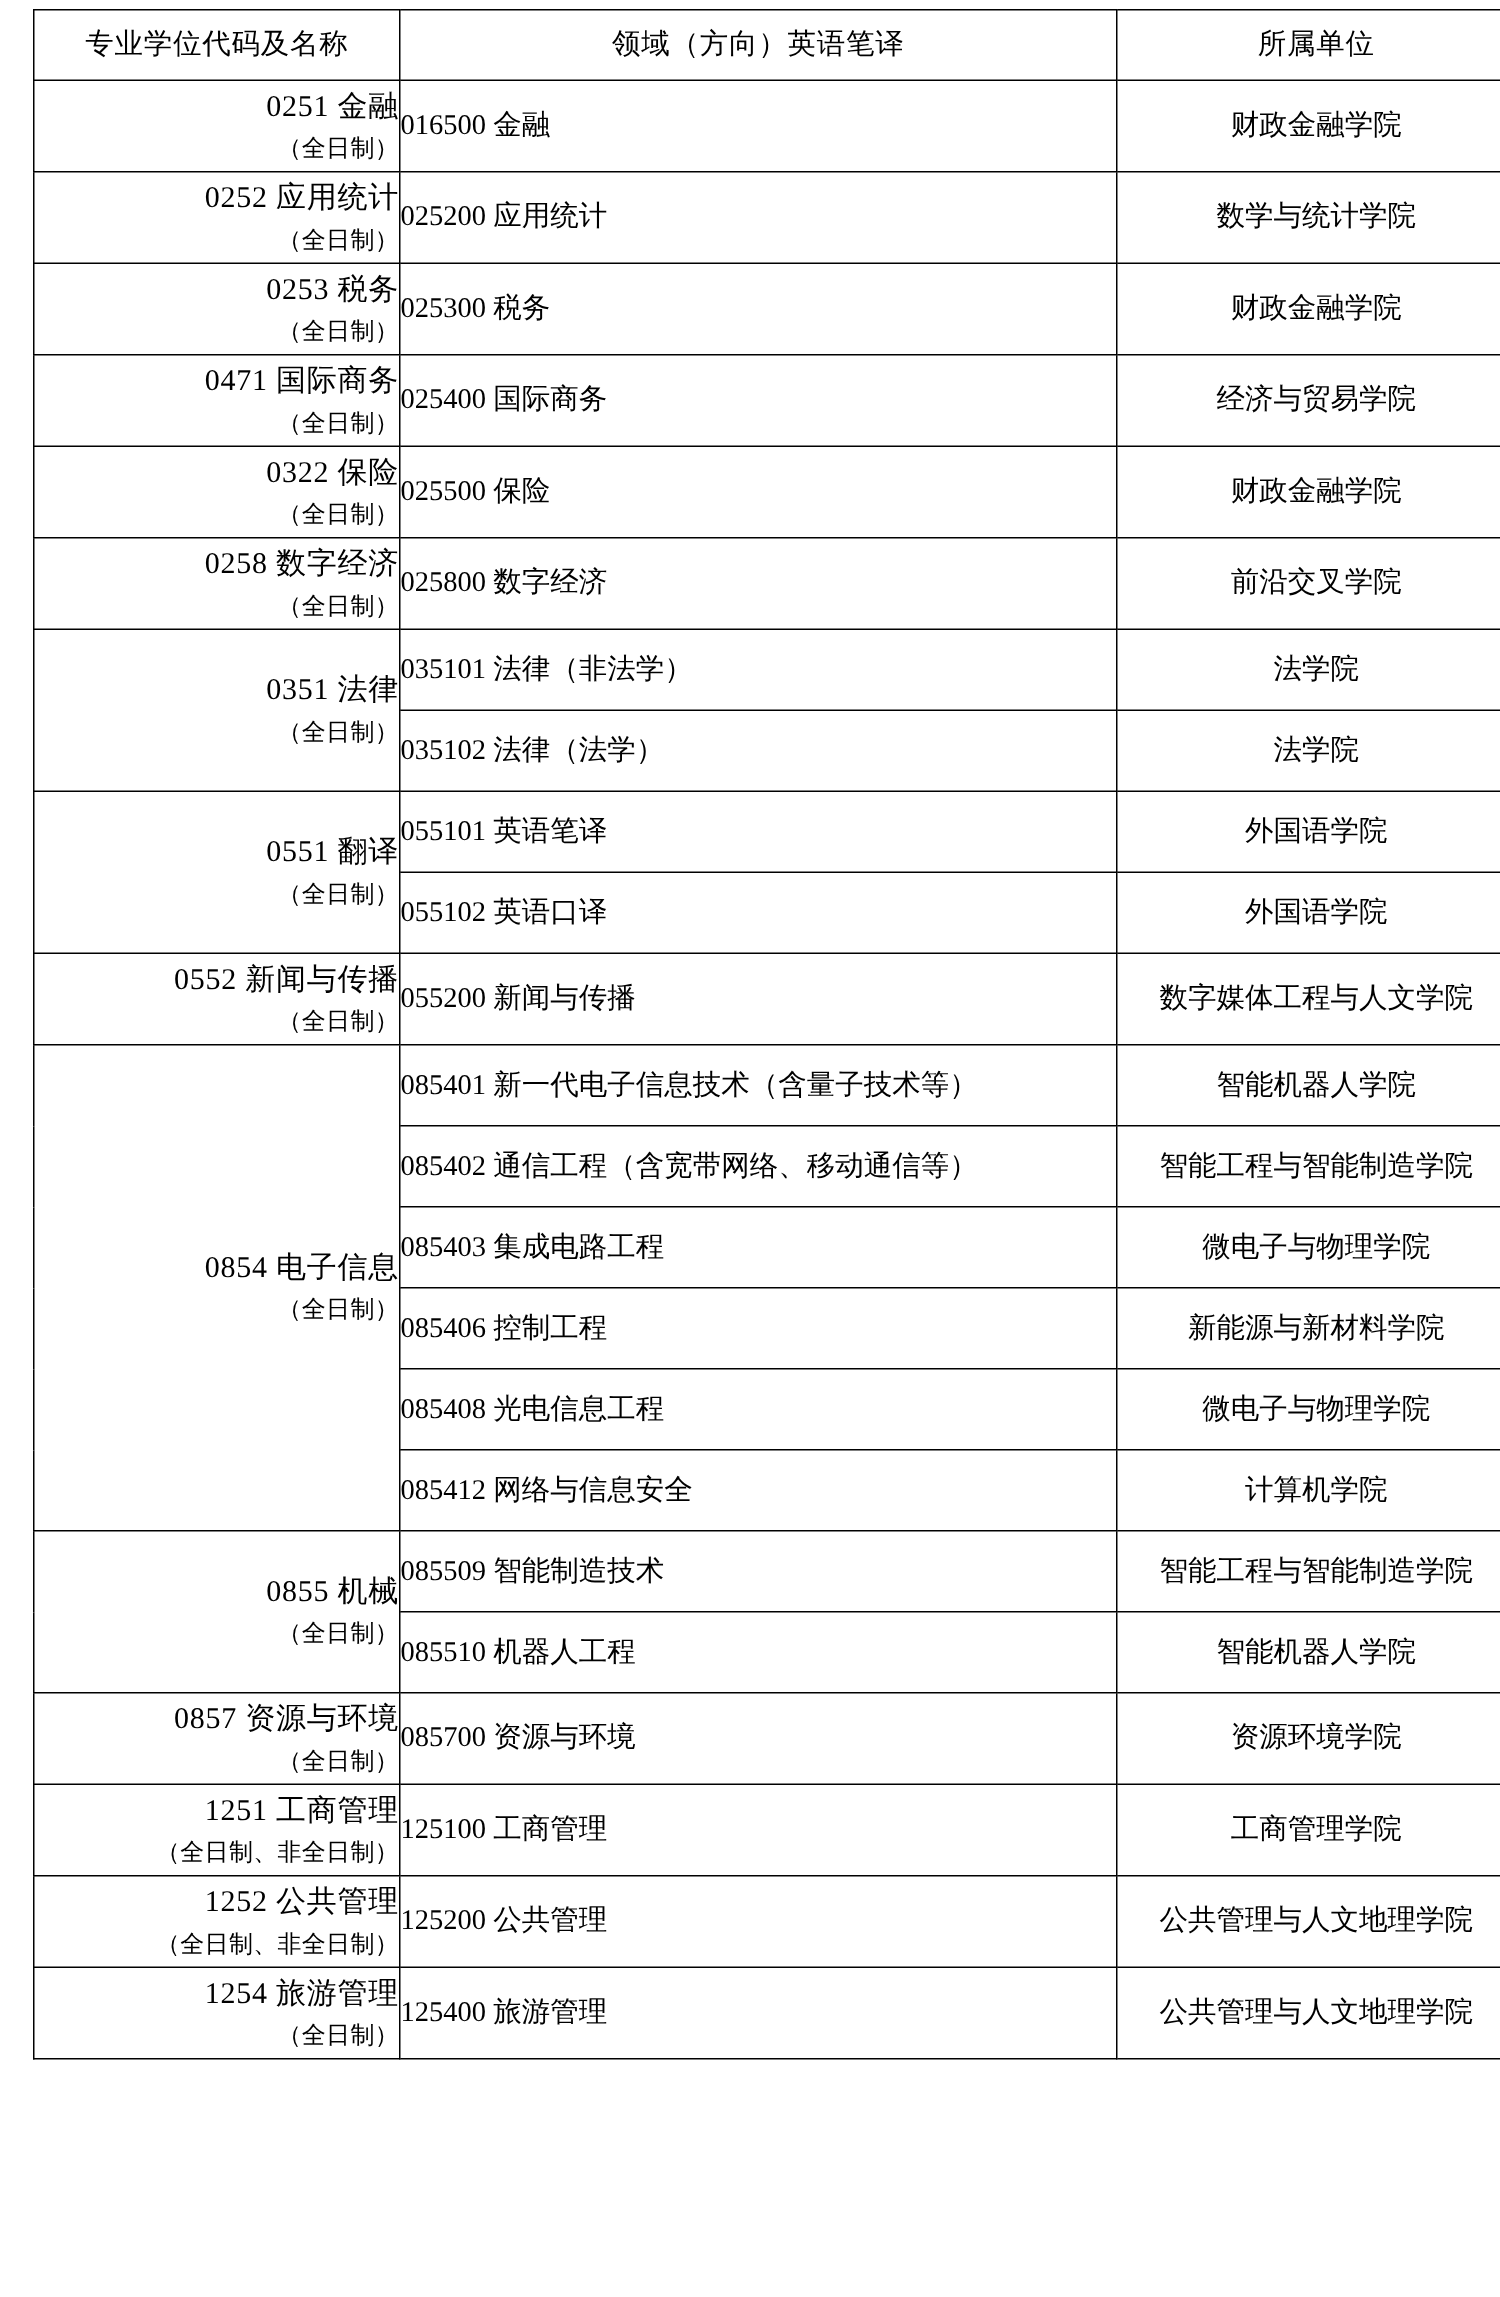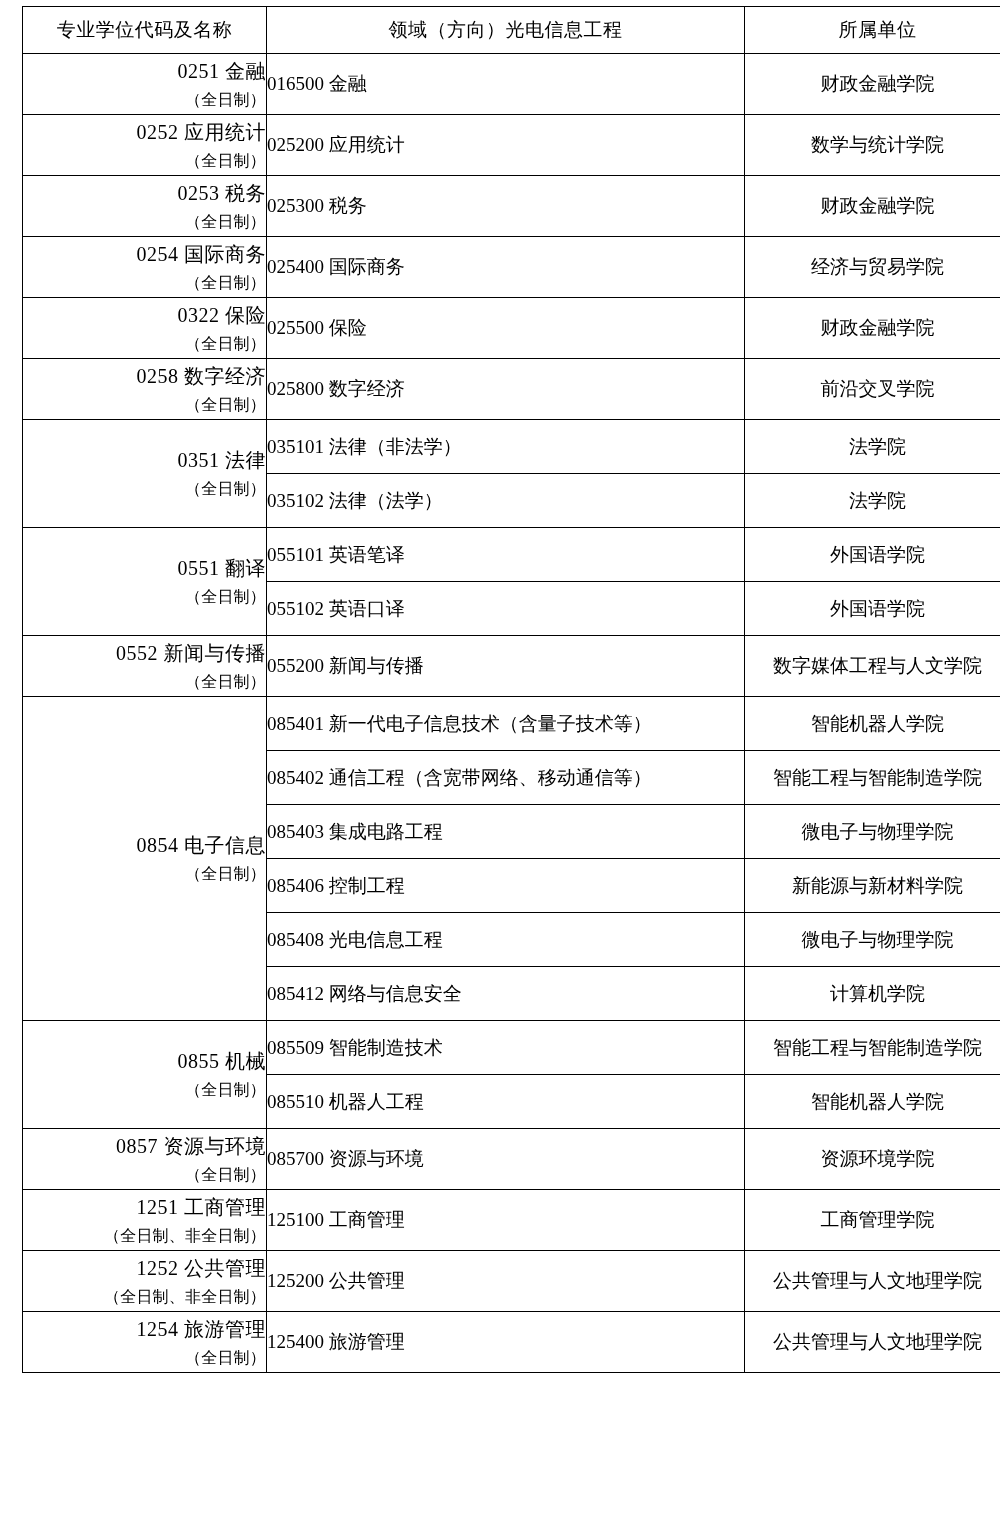--- a/index.html
+++ b/index.html
@@ -86,21 +86,21 @@
 <div class="sheet">
   <table class="major-table">
     <colgroup>
       <col class="c1">
         <col class="c2">
         <col class="c3">
     </colgroup>
     <thead>
       <tr>
         <th class="head-cell">专业学位代码及名称</th>
-        <th class="head-cell">领域（方向）光电信息工程</th>
+        <th class="head-cell">领域（方向）英语笔译</th>
         <th class="head-cell">所属单位</th>
       </tr>
     </thead>
     <tbody id="table-body">
         <tr class="row-single">
           <td class="degree-cell" rowspan="1">
             <span class="deg-name">0251 金融</span>
             <span class="deg-mode">（全日制）</span>
           </td>
           <td class="field-cell">016500 金融</td>
@@ -117,21 +117,21 @@
         <tr class="row-single">
           <td class="degree-cell" rowspan="1">
             <span class="deg-name">0253 税务</span>
             <span class="deg-mode">（全日制）</span>
           </td>
           <td class="field-cell">025300 税务</td>
           <td class="unit-cell">财政金融学院</td>
         </tr>
         <tr class="row-single">
           <td class="degree-cell" rowspan="1">
-            <span class="deg-name">0254 国际商务</span>
+            <span class="deg-name">0471 国际商务</span>
             <span class="deg-mode">（全日制）</span>
           </td>
           <td class="field-cell">025400 国际商务</td>
           <td class="unit-cell">经济与贸易学院</td>
         </tr>
         <tr class="row-single">
           <td class="degree-cell" rowspan="1">
             <span class="deg-name">0322 保险</span>
             <span class="deg-mode">（全日制）</span>
           </td>

